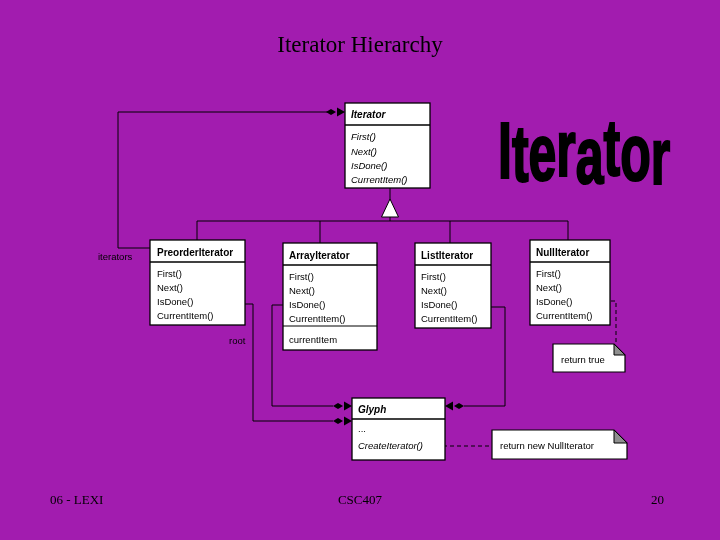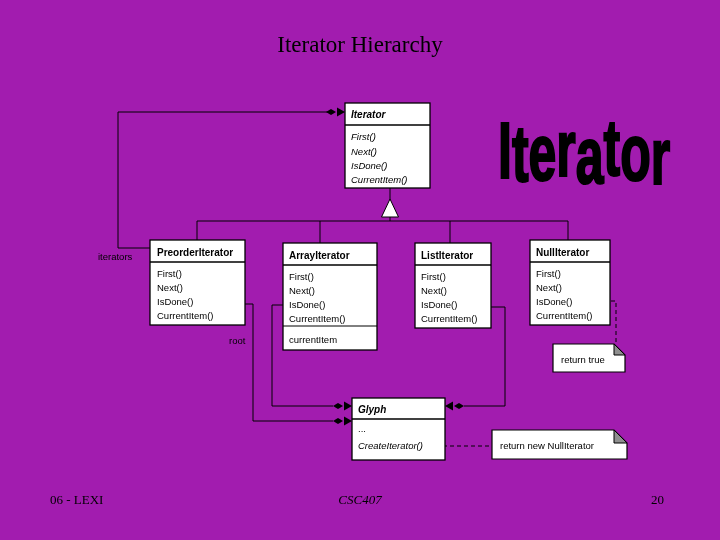--- a/index.html
+++ b/index.html
@@ -9,21 +9,21 @@
   }
   .slide-title{
     position:absolute;top:32px;left:0;width:720px;text-align:center;
     font-family:"Liberation Serif",serif;font-size:23px;color:#000;
   }
   .footer{
     position:absolute;top:492px;left:0;width:720px;height:24px;
     font-family:"Liberation Serif",serif;font-size:13px;color:#000;
   }
   .footer-left{position:absolute;left:50px;top:0;}
-  .footer-center{position:absolute;left:0;width:720px;text-align:center;top:0;font-style:italic;}
+  .footer-center{position:absolute;left:0;width:720px;text-align:center;top:0;}
   .footer-right{position:absolute;right:56px;top:0;}
   svg{position:absolute;top:0;left:0;}
   svg text{font-family:"Liberation Sans",sans-serif;fill:#000;}
   .cls-title{font-size:10px;font-weight:bold;}
   .cls-title-abs{font-size:10px;font-weight:bold;font-style:italic;}
   .cls-member{font-size:9.5px;}
   .cls-member-abs{font-size:9.5px;font-style:italic;}
   .dia-label{font-size:9.5px;}
   .note-text{font-size:9.5px;}
   .wa-letter{font-weight:bold;}

